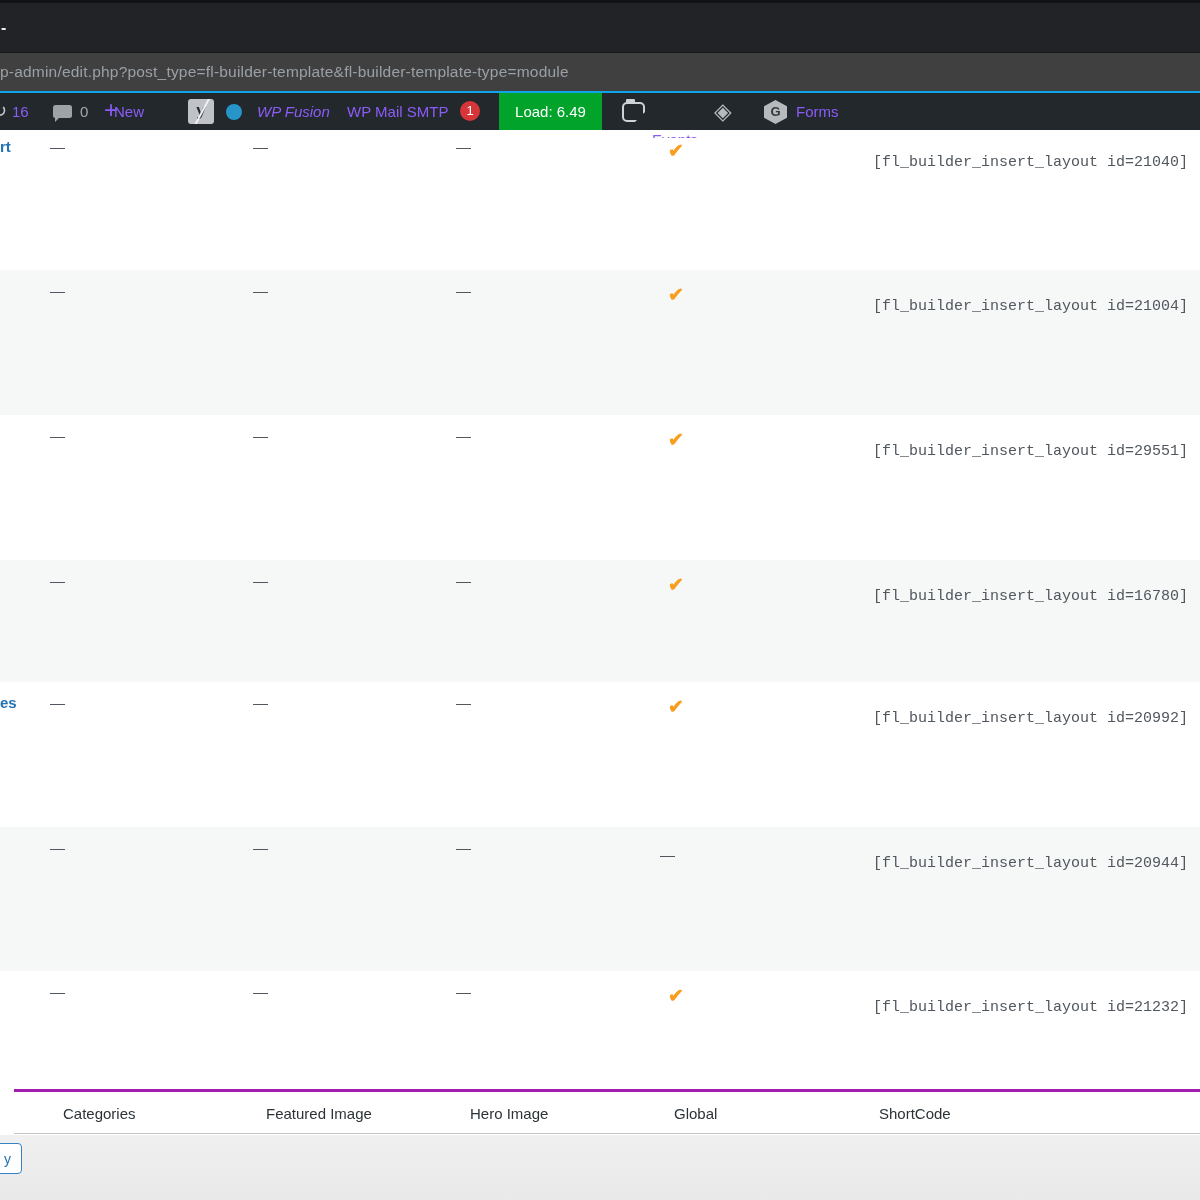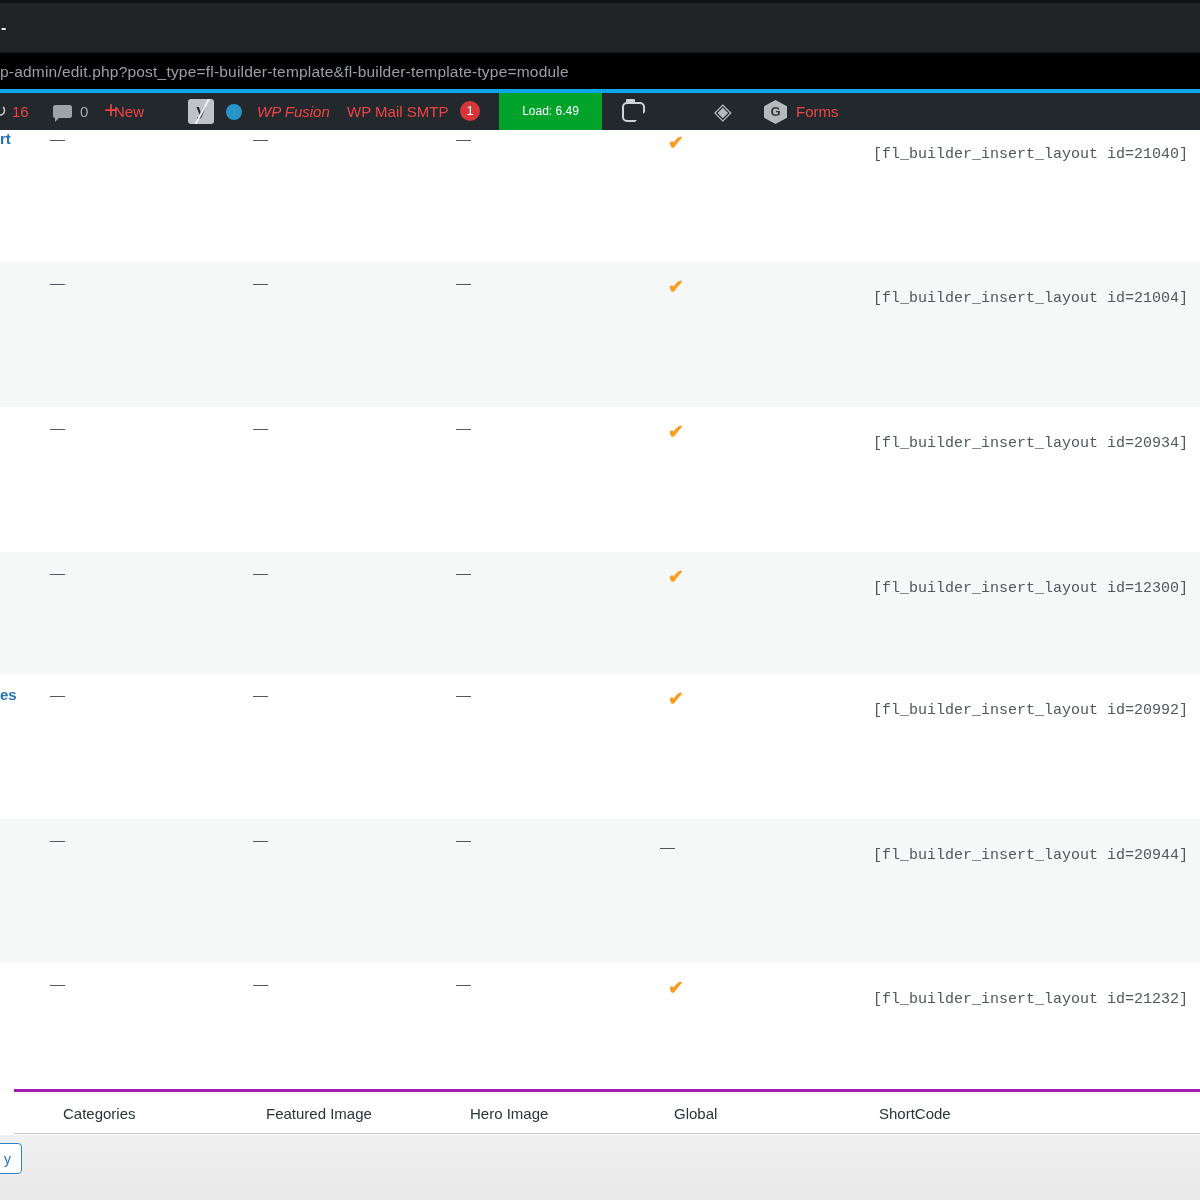--- a/index.html
+++ b/index.html
@@ -5,29 +5,29 @@
   * { margin:0; padding:0; box-sizing:border-box; }
   html,body { width:1200px; height:1200px; overflow:hidden; background:#fff;
               font-family:"Liberation Sans", sans-serif; }
 
   
   .chrome-top { position:absolute; left:0; top:0; width:1200px; height:52px;
                 background:#222327; box-shadow: inset 0 3px 0 #111216; }
   .tab-title-fragment { position:absolute; left:1px; top:19px; color:#e8eaed;
                         font-size:16px; font-weight:700; }
   .url-bar { position:absolute; left:0; top:52px; width:1200px; height:41px;
-             background:#000000; border-top:1px solid #141518;
-             border-bottom:4px solid #0ea5e9; }
+             background:#404040; border-top:1px solid #141518;
+             border-bottom:2px solid #0ea5e9; }
   .url-text { position:absolute; left:0px; top:0; line-height:38px; color:#9aa0a6;
               font-size:15.5px; letter-spacing:0.2px; white-space:nowrap; }
 
   
   .admin-bar { position:absolute; left:0; top:93px; width:1200px; height:37px;
                background:#23282d; color:#f0f0f1; font-size:15px; }
-  .admin-bar span.lbl { position:absolute; line-height:37px; color:#ef4444; }
+  .admin-bar span.lbl { position:absolute; line-height:37px; color:#8b5cf6; }
   .muted { color:#a7aaad !important; }
   .ab-updates-icon { position:absolute; left:-8px; top:0; line-height:37px;
                      font-size:18px; color:#c7cacd; }
   .ab-updates-count { left:12px; }
   .ab-comments-icon { position:absolute; left:53px; top:12px; width:19px; height:13px;
                       background:#9ea3a8; border-radius:2.5px; }
   .ab-comments-icon::after { content:""; position:absolute; left:2px; bottom:-4px;
                       border:4px solid transparent; border-top-color:#9ea3a8;
                       border-left-color:#9ea3a8; }
   .ab-comments-count { left:80px; }
@@ -40,39 +40,39 @@
               height:34px; background:#f0f0f1; transform:rotate(28deg); }
   .ab-bluedot { position:absolute; left:226px; top:11px; width:16px; height:16px;
               border-radius:50%; background:#2795c9; }
   .ab-wpfusion { left:257px;font-style:italic; }
   .ab-wpmailsmtp { left:347px; }
   .ab-redbadge { position:absolute; left:460px; top:8px; width:20px; height:20px;
               border-radius:50%; background:#d63638; color:#fff; font-size:13px;
               text-align:center; line-height:20px; }
   .ab-load { position:absolute; left:499px; top:0; width:103px; height:37px;
              background:#02a32b; color:#fff; text-align:center; line-height:37px;
-             font-size:12px; }
+             font-size:15px; }
   .ab-events-icon { position:absolute; left:622px; top:9px; width:23px; height:20px;
              border:2px solid #cfd2d5; border-radius:5px; }
   .ab-events-icon::before { content:""; position:absolute; left:2px; top:-5px;
              width:9px; height:4px; background:#cfd2d5; border-radius:1px; }
   .ab-events-icon::after { content:""; position:absolute; right:-2px; bottom:-2px;
              border:5px solid transparent; border-right-color:#23282d;
              border-bottom-color:#23282d; }
   .ab-events { left:652px;margin-top:28px; }
   .ab-diamond { position:absolute; left:714px; top:0; line-height:37px;
                 font-size:23px; color:#b6babd; }
   .ab-forms-icon { position:absolute; left:764px; top:7px; width:23px; height:24px;
                 background:#b6babd; color:#33383d; font-weight:700; font-size:13px;
                 text-align:center; line-height:24px;
                 clip-path:polygon(50% 0,100% 26%,100% 74%,50% 100%,0 74%,0 26%); }
   .ab-forms { left:796px; }
 
   
-  .table-body { position:absolute; left:0; top:130px; width:1200px; height:959px; }
+  .table-body { position:absolute; left:0; top:138px; width:1200px; height:959px; }
   .row { position:absolute; left:0; width:1200px; }
   .r1 { top:0;    height:132px; background:#fff; }
   .r2 { top:132px; height:145px; background:#f6f7f7; }
   .r3 { top:277px; height:145px; background:#fff; }
   .r4 { top:422px; height:122px; background:#f6f7f7; }
   .r5 { top:544px; height:145px; background:#fff; }
   .r6 { top:689px; height:144px; background:#f6f7f7; }
   .r7 { top:833px; height:126px; background:#fff; }
 
   .c-title { position:absolute; left:0; top:13px; color:#2271b1; font-weight:700;
@@ -163,30 +163,30 @@
     <span class="c-global check">✔</span>
     <span class="c-short">[fl_builder_insert_layout id=21004]</span>
   </div>
 
   <div class="row r3">
     <a class="c-title" href="#"></a>
     <span class="c-cell c-cat">—</span>
     <span class="c-cell c-feat">—</span>
     <span class="c-cell c-hero">—</span>
     <span class="c-global check">✔</span>
-    <span class="c-short">[fl_builder_insert_layout id=20934]</span>
+    <span class="c-short">[fl_builder_insert_layout id=29551]</span>
   </div>
 
   <div class="row r4">
     <a class="c-title" href="#"></a>
     <span class="c-cell c-cat">—</span>
     <span class="c-cell c-feat">—</span>
     <span class="c-cell c-hero">—</span>
     <span class="c-global check">✔</span>
-    <span class="c-short">[fl_builder_insert_layout id=12300]</span>
+    <span class="c-short">[fl_builder_insert_layout id=16780]</span>
   </div>
 
   <div class="row r5">
     <a class="c-title" href="#">es</a>
     <span class="c-cell c-cat">—</span>
     <span class="c-cell c-feat">—</span>
     <span class="c-cell c-hero">—</span>
     <span class="c-global check">✔</span>
     <span class="c-short">[fl_builder_insert_layout id=20992]</span>
   </div>

